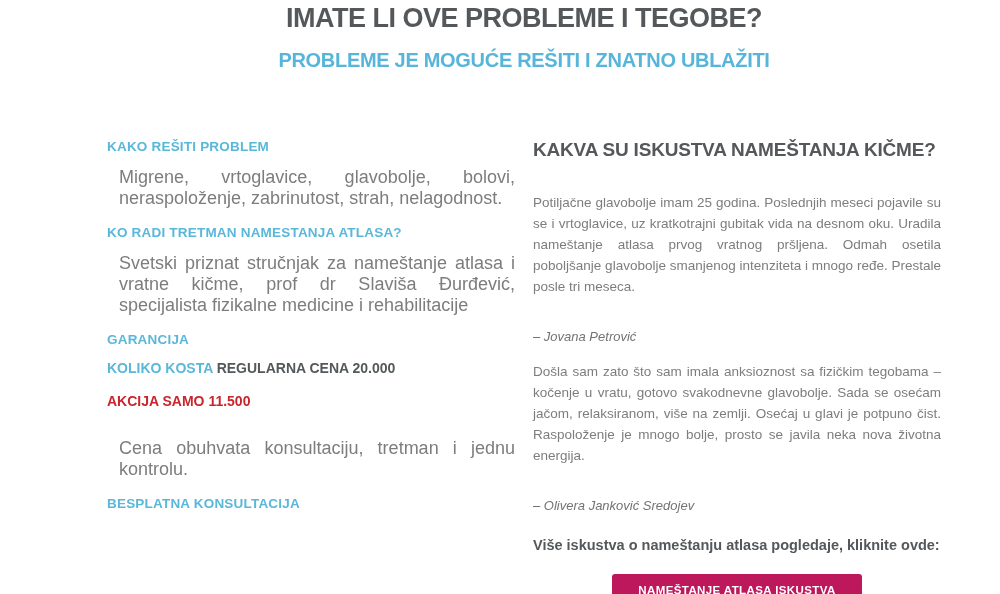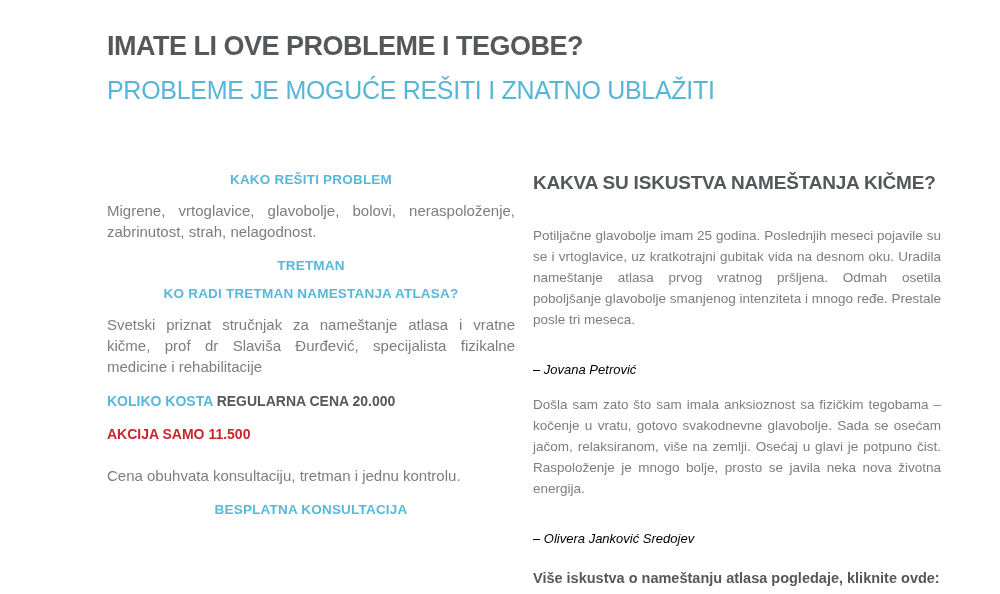--- a/index.html
+++ b/index.html
@@ -9,94 +9,94 @@
     height: 594px;
     overflow: hidden;
     font-family: "Liberation Sans", sans-serif;
   }
   .page {
     width: 834px;
     margin-left: 107px;
     padding-top: 4px;
   }
   
-  .hero { text-align: left; margin-top: 28px; }
+  .hero { text-align: center; }
   .hero h1 {
     font-size: 27px;
     font-weight: 700;
     letter-spacing: -0.5px;
     color: #54585a;
     line-height: 1.1;
   }
   .hero h2 {
     margin-top: 15px;
-    font-size: 25px;
-    font-weight: 400;
+    font-size: 20px;
+    font-weight: 700;
     letter-spacing: -0.3px;
     color: #56b5d8;
     line-height: 1.1;
   }
   
   .columns {
     display: flex;
     gap: 18px;
     margin-top: 68px;
   }
   .col { width: 408px; flex: 0 0 408px; }
 
   
   .section-heading {
     font-size: 13.5px;
     font-weight: 700;
     color: #59b8da;
     letter-spacing: 0.2px;
     margin-bottom: 13px;
-    text-align: center;
   }
   .body-text {
-    font-size: 15px;
+    font-size: 18px;
     color: #7d7d7d;
     line-height: 21px;
     text-align: justify;
     margin-bottom: 16px;
+    margin-left: 12px;
   }
   .price-line {
     font-size: 14px;
     font-weight: 700;
     margin-bottom: 17px;
     white-space: nowrap;
   }
   .price-line .label { color: #59b8da; text-align: right; }
   .price-line .regular { color: #54585a; }
   .promo-line {
     font-size: 14px;
     font-weight: 700;
     color: #c9252c;
-    margin-bottom: 23px;
+    margin-bottom: 29px;
   }
 
   
   .testimonial-heading {
     font-size: 19px;
     font-weight: 700;
     color: #54585a;
     letter-spacing: -0.2px;
     margin-bottom: 31px;
   }
   .testimonial-text {
     font-size: 13.5px;
     color: #7d7d7d;
     line-height: 21px;
     text-align: justify;
     margin-bottom: 10px;
   }
   .testimonial-author {
     font-size: 13px;
     font-style: italic;
-    color: #000000;
+    color: #737373;
     margin-bottom: 17px;
     margin-top: 32px;
   }
   .cta-text {
     margin-top: 24px;
     font-size: 14.5px;
     font-weight: 700;
     color: #54585a;
     margin-bottom: 21px;
   }
@@ -125,25 +125,25 @@
     <h2>PROBLEME JE MOGUĆE REŠITI I ZNATNO UBLAŽITI</h2>
   </div>
 
   <div class="columns">
 
     <div class="col">
 
       <div class="section-heading">KAKO REŠITI PROBLEM</div>
       <p class="body-text">Migrene, vrtoglavice, glavobolje, bolovi, neraspoloženje, zabrinutost, strah, nelagodnost.</p>
 
-      <div class="section-heading">TRETMAN</div>
 
       <div class="section-heading">KO RADI TRETMAN NAMESTANJA ATLASA?</div>
       <p class="body-text">Svetski priznat stručnjak za nameštanje atlasa i vratne kičme, prof dr Slaviša Đurđević, specijalista fizikalne medicine i rehabilitacije</p>
 
+      <div class="section-heading">GARANCIJA</div>
 
       <p class="price-line">
         <span class="label">KOLIKO KOSTA</span>
         <span class="regular">REGULARNA CENA 20.000</span>
       </p>
 
       <p class="promo-line">AKCIJA SAMO 11.500</p>
 
       <p class="body-text">Cena obuhvata konsultaciju, tretman i jednu kontrolu.</p>
 

